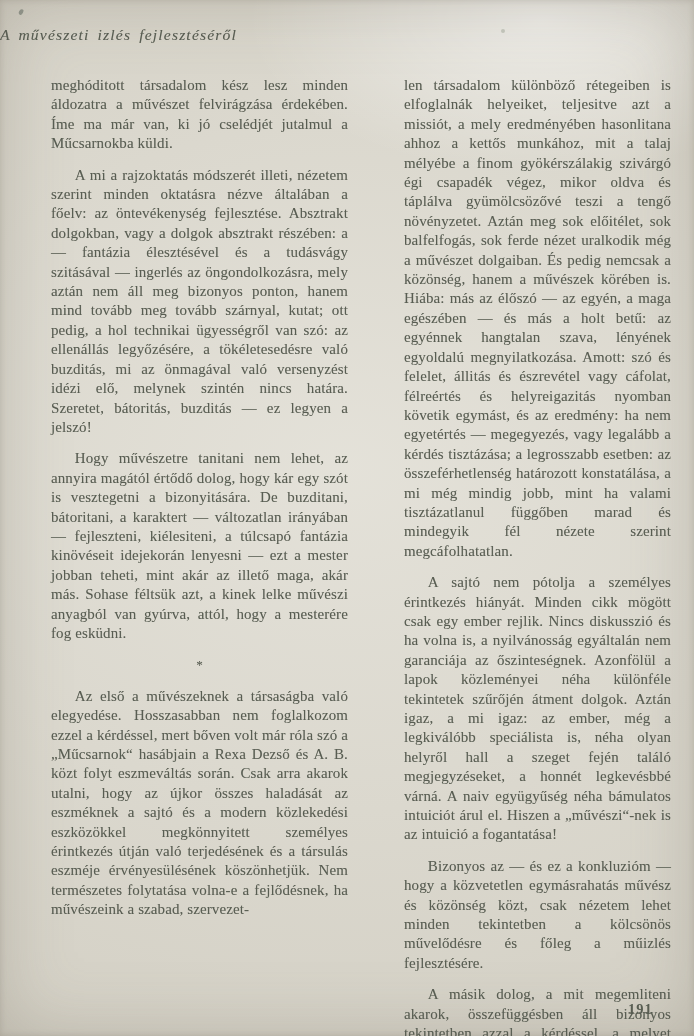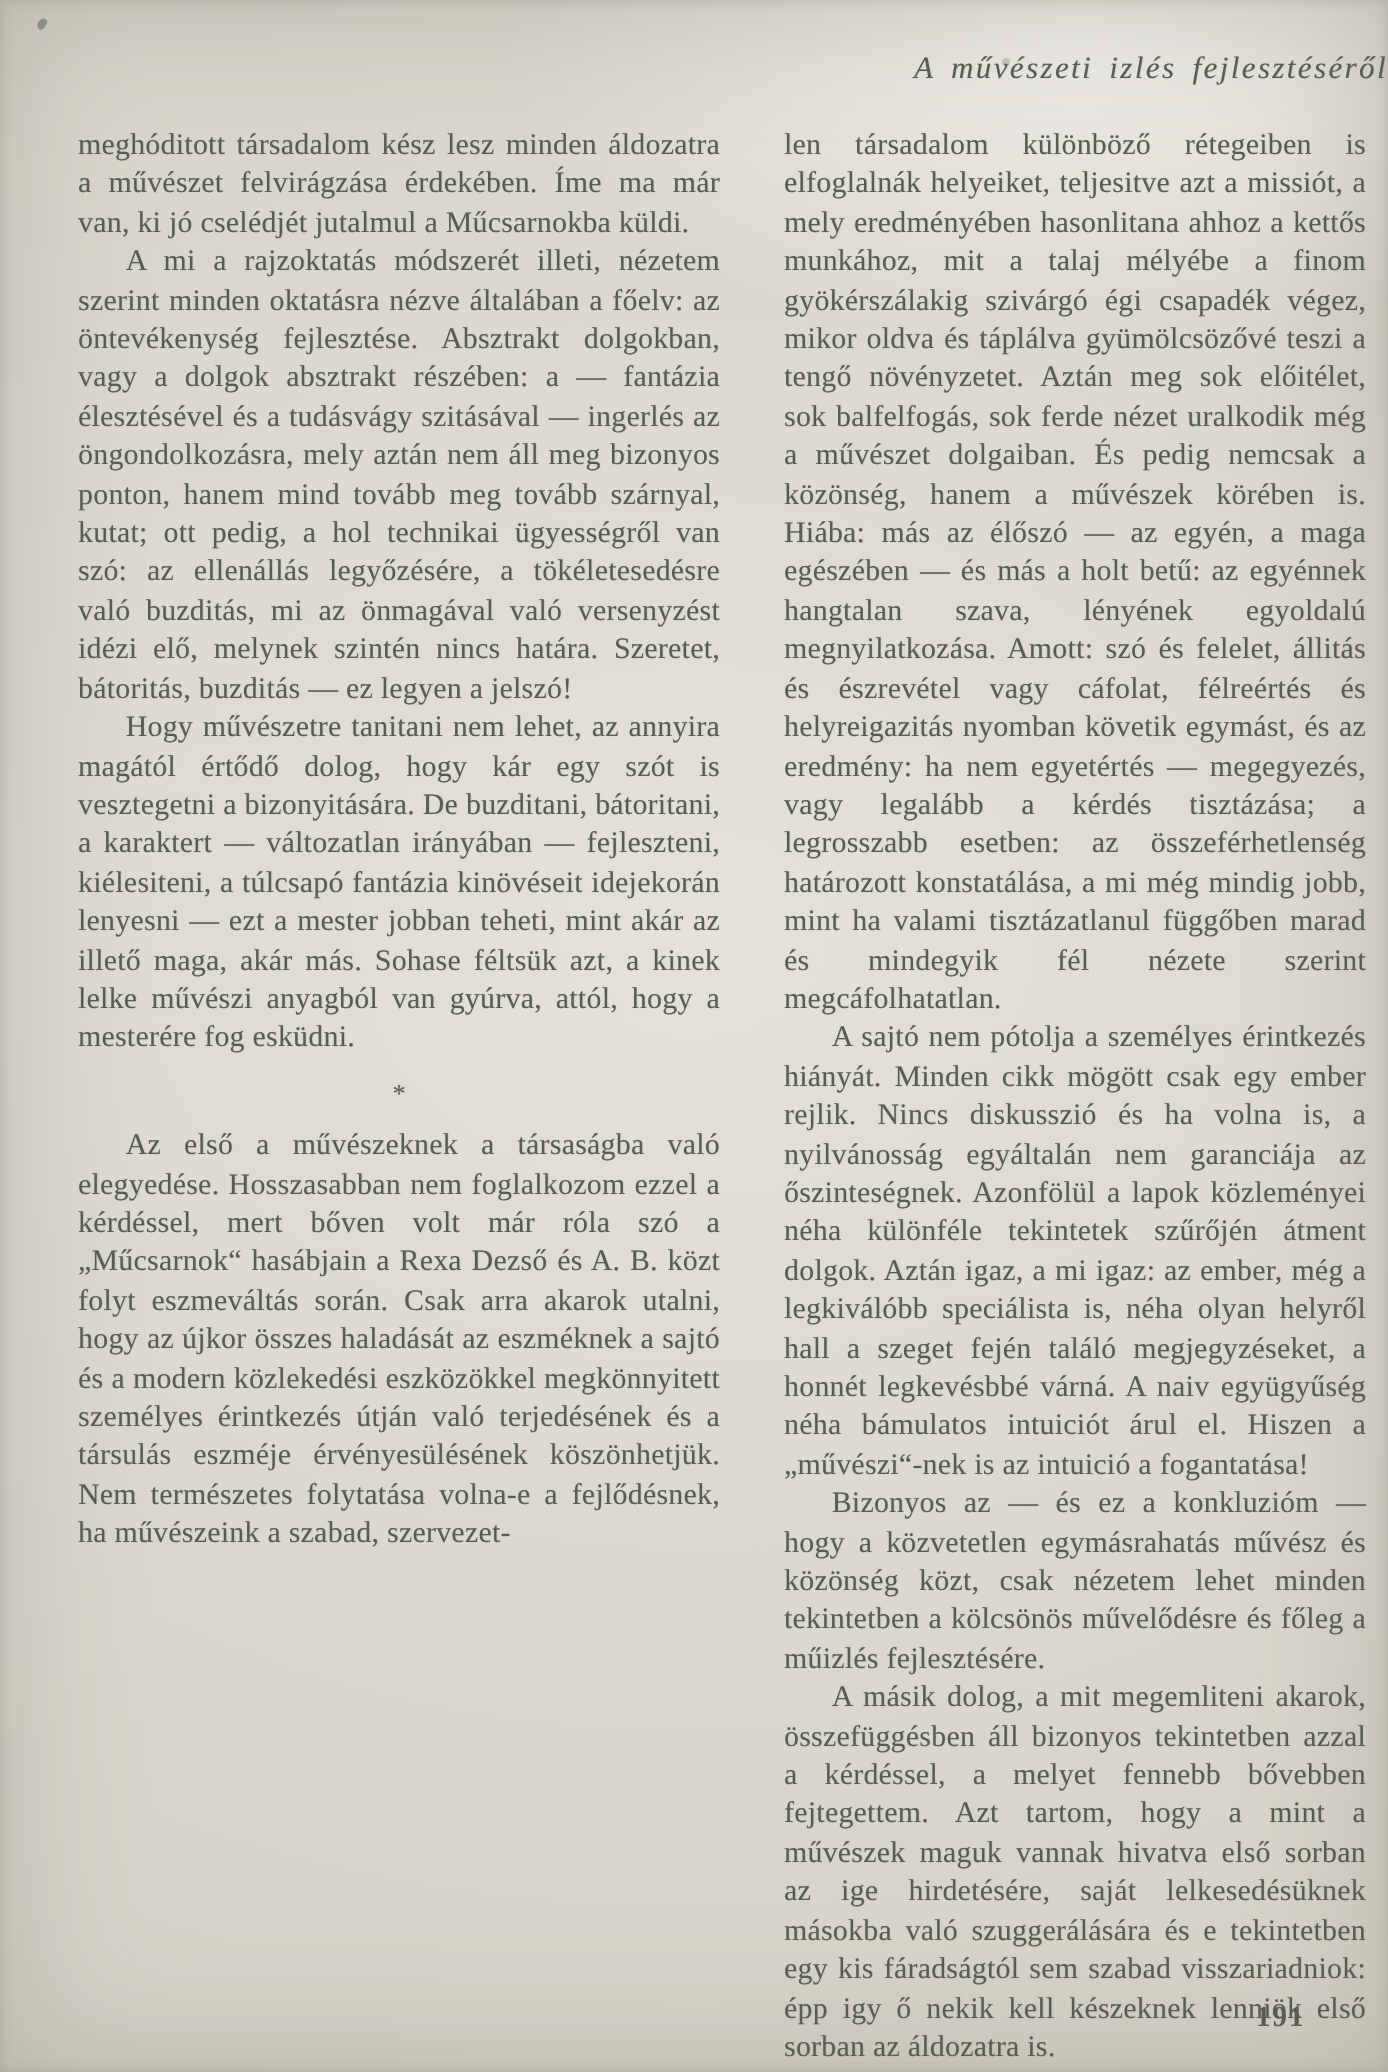--- a/index.html
+++ b/index.html
@@ -12,40 +12,40 @@
       radial-gradient(ellipse 420px 220px at 78% 2%, rgba(255,255,255,0.55), rgba(255,255,255,0) 70%),
       radial-gradient(ellipse 900px 700px at 50% 45%, rgba(235,233,226,0.6), rgba(204,200,188,0.55) 100%);
     box-shadow: inset 0 0 70px rgba(110,105,90,0.28), inset 0 0 6px rgba(110,105,90,0.25);
     overflow:hidden;
     font-family:"Liberation Serif", serif;
     color:var(--ink,#585d52);
   }
   .header-title{
     position:absolute;
     top:26px;left:0;width:100%;
-    text-align:right;
+    text-align:left;
     font-style:italic;
     font-size:15.5px;
     letter-spacing:1.2px;
     word-spacing:3px;
     color:var(--ink,#585d52);
     text-shadow:0.2px 0.2px 0.5px rgba(88,93,82,0.35);
   }
   .col{
     position:absolute;
     top:64px;
     text-align:justify;
     font-size:14.9px;
     line-height:19.4px;
     letter-spacing:0.15px;
     text-shadow:0.2px 0.2px 0.5px rgba(88,93,82,0.3);
   }
   .col-left{left:39px;width:321px;}
   .col-right{left:392px;width:291px;}
-  .col p{margin:0;padding:0;}
+  .col p{margin:12px;padding:0;}
   .col p.indent{text-indent:1.6em;}
   .col p.separator{
     text-align:center;
     text-indent:0;
     margin:7px 0 8px 0;
     font-size:13px;
     letter-spacing:0;
   }
   .page-number{
     position:absolute;

